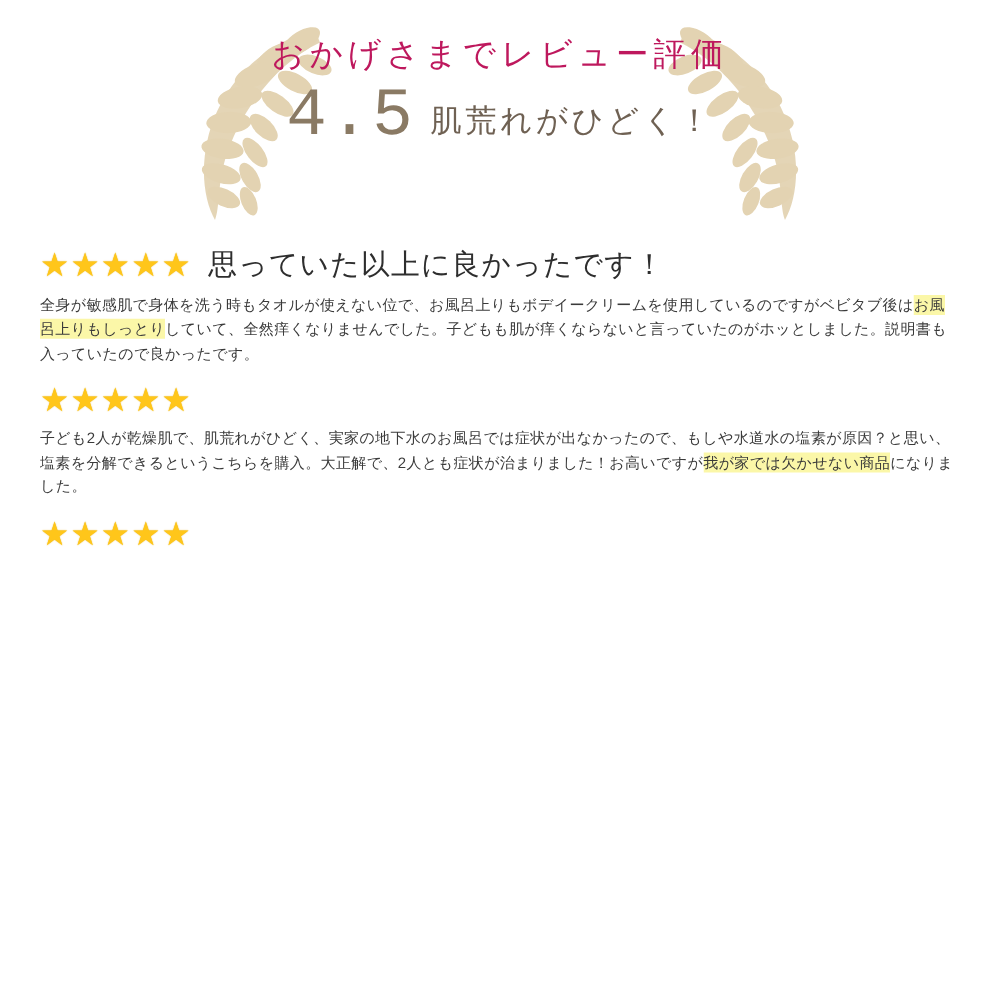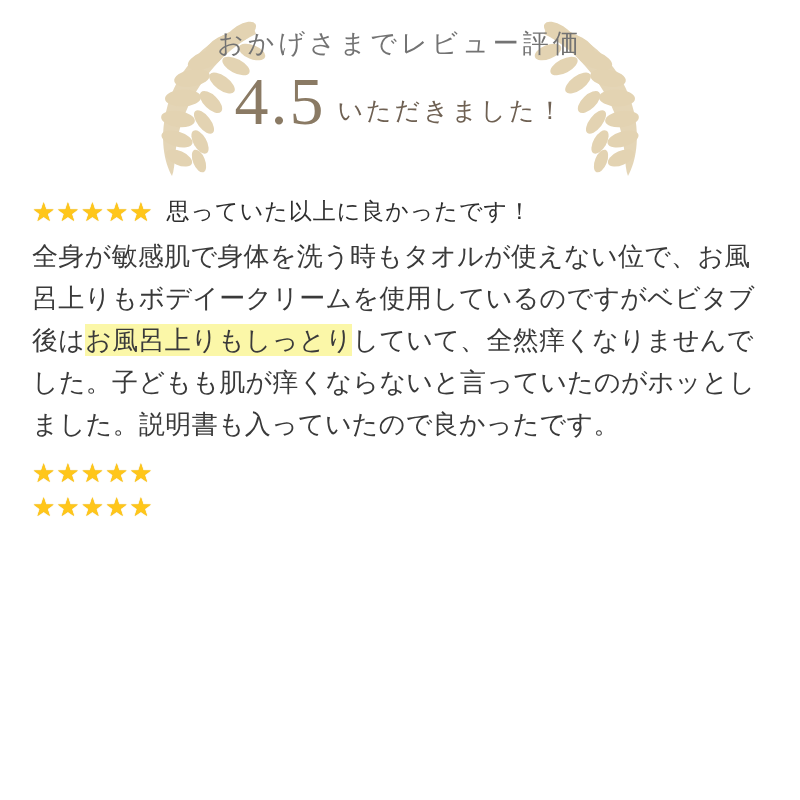--- a/index.html
+++ b/index.html
@@ -39,36 +39,36 @@
   .banner-text {
     position: absolute;
     left: 0;
     right: 0;
     top: 26px;
     text-align: center;
   }
   .banner-line1 {
     font-size: 26px;
     letter-spacing: 4px;
-    color: #737373;
+    color: #be185d;
     font-weight: 500;
   }
   .banner-line2 {
     margin-top: 6px;
     display: flex;
     align-items: flex-end;
     justify-content: center;
     gap: 12px;
   }
   .score {
-    font-size: 68px;
+    font-size: 54px;
     line-height: 1;
     color: #8a7a64;
     letter-spacing: 2px;
-    font-family: Liberation Serif, serif;
+    font-family: Liberation Mono, monospace;
     font-weight: 400;
   }
   .score-suffix {
     font-size: 25px;
     color: #6f6153;
     letter-spacing: 3px;
     padding-bottom: 8px;
   }
 
   
@@ -95,21 +95,21 @@
     text-shadow: 0 0 1px #e0a800;
     line-height: 1;
   }
   .review-title {
     font-size: 23px;
     font-weight: normal;
     color: #2e2e2e;
     letter-spacing: 1px;
   }
   .review-body {
-    font-size: 26px;
+    font-size: 12px;
     line-height: 1.62;
     color: #3a3a3a;
     letter-spacing: 0.3px;
     margin: 0 0 14px 0;
   }
   .hl {
     background: #fbf7a8;
     padding: 1px 0;
   }
 </style>
@@ -159,21 +159,21 @@
         <ellipse cx="64" cy="106" rx="14" ry="6.5" transform="rotate(52 64 106)"></ellipse>
         <ellipse cx="60" cy="126" rx="13" ry="6.5" transform="rotate(60 60 126)"></ellipse>
         <ellipse cx="59" cy="145" rx="12" ry="6" transform="rotate(68 59 145)"></ellipse>
       </g>
     </svg>
 
     <div class="banner-text">
       <div class="banner-line1">おかげさまでレビュー評価</div>
       <div class="banner-line2">
         <span class="score">4.5</span>
-        <span class="score-suffix">いただきました！</span>
+        <span class="score-suffix">肌荒れがひどく！</span>
       </div>
     </div>
   </div>
 
   <div class="reviews">
       <div class="review">
         <div class="review-head">
           <div class="stars">
             <span class="star">★</span>
             <span class="star">★</span>
@@ -188,20 +188,21 @@
       <div class="review">
         <div class="review-head">
           <div class="stars">
             <span class="star">★</span>
             <span class="star">★</span>
             <span class="star">★</span>
             <span class="star">★</span>
             <span class="star">★</span>
           </div>
         </div>
+        <p class="review-body"><span>子ども2人が乾燥肌で、肌荒れがひどく、実家の地下水のお風呂では症状が出なかったので、もしや水道水の塩素が原因？と思い、塩素を分解できるというこちらを購入。大正解で、2人とも症状が治まりました！お高いですが</span><span class="hl">我が家では欠かせない商品</span><span>になりました。</span></p>
       </div>
       <div class="review">
         <div class="review-head">
           <div class="stars">
             <span class="star">★</span>
             <span class="star">★</span>
             <span class="star">★</span>
             <span class="star">★</span>
             <span class="star">★</span>
           </div>

